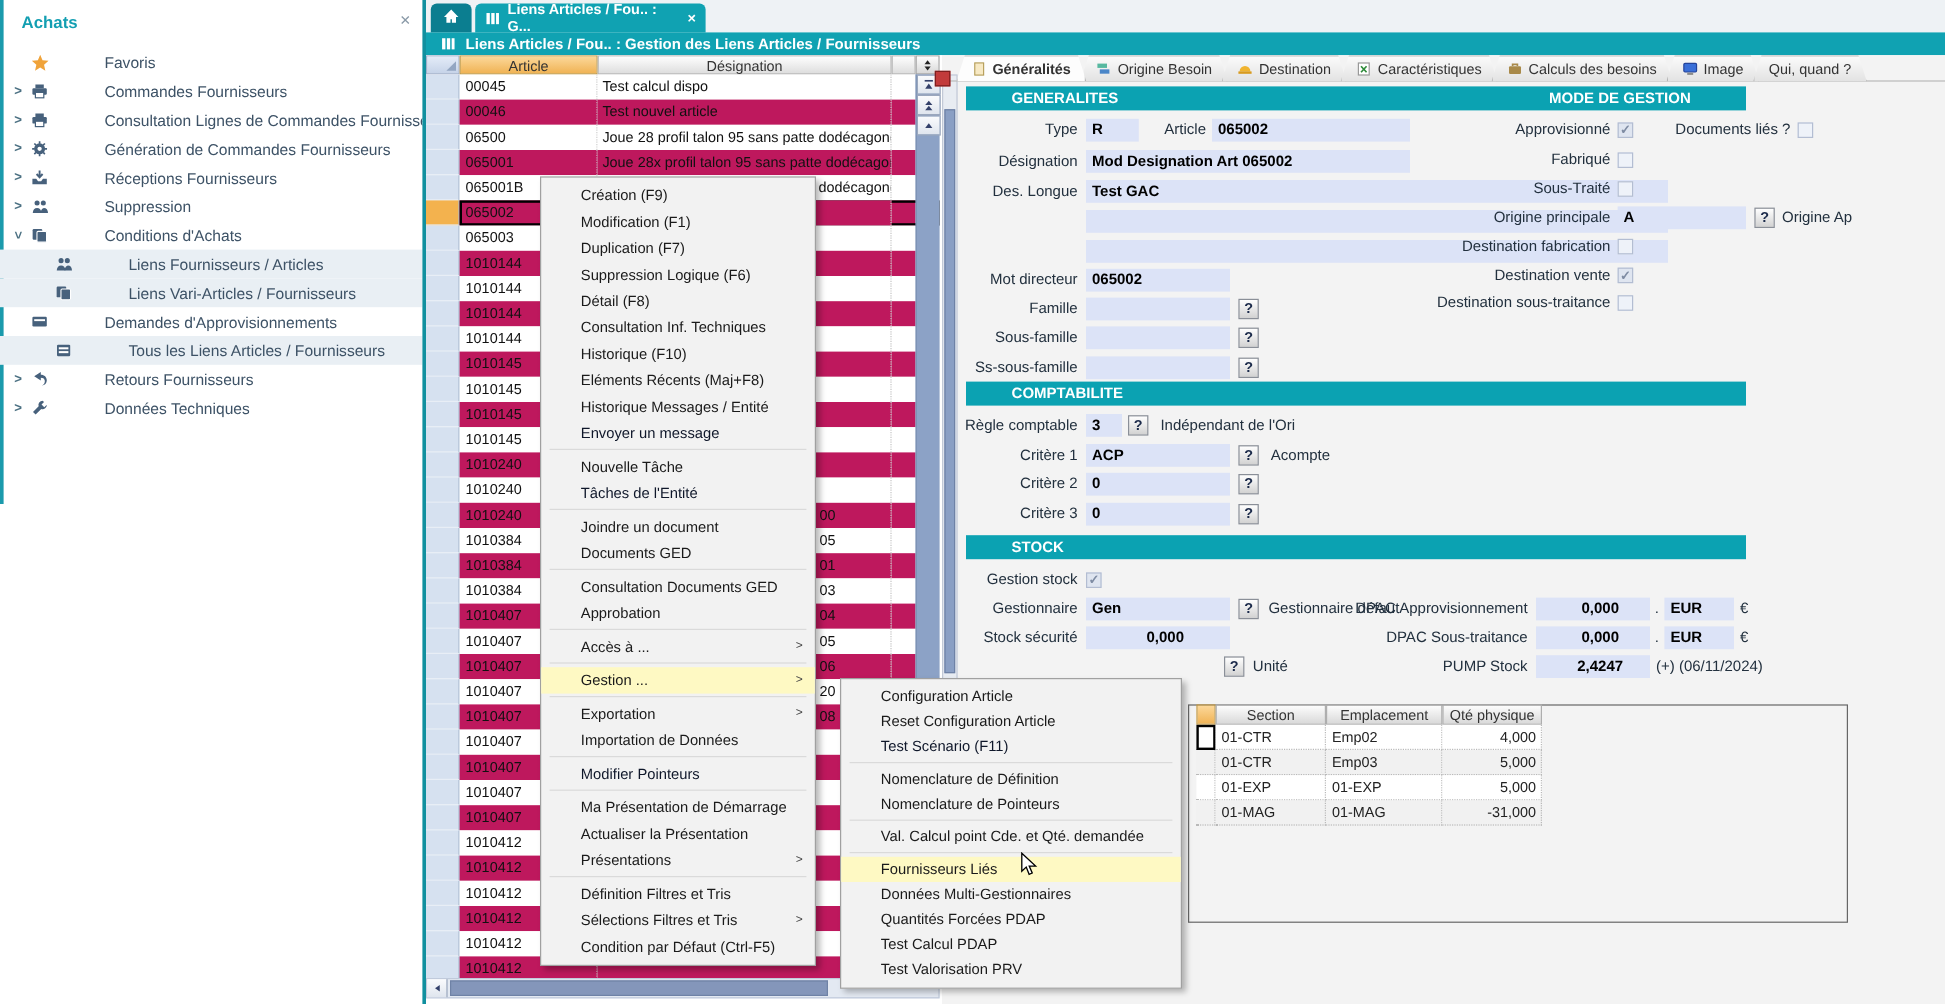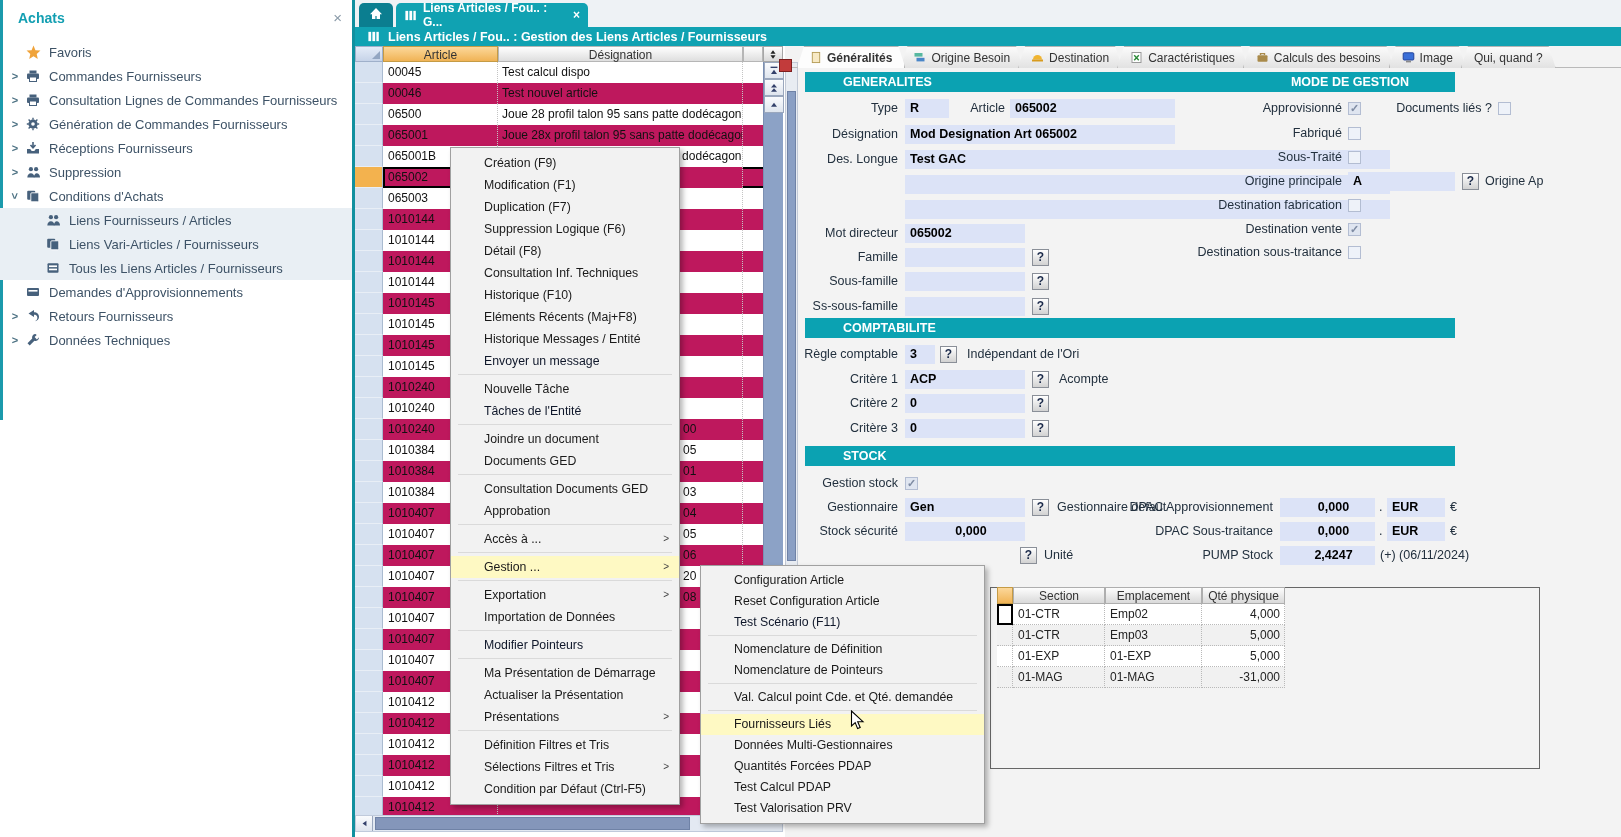--- a/index.html
+++ b/index.html
@@ -13,21 +13,21 @@
   .sb-title{position:absolute;left:18px;top:10px;font-size:14px;font-weight:bold;color:#139fb2;}
   .sb-close{position:absolute;right:10px;top:9px;font-size:15px;color:#8a9aa8;cursor:default;}
   .sb-items{position:absolute;left:0;top:40px;width:352px;}
   .side-item{height:24px;display:flex;align-items:center;color:#3d5266;font-size:13px;white-space:nowrap;}
   .side-item.grp{background:#e9eff4;}
   .side-item.sel{background:#ccd8e2;}
   .chev{width:14px;margin-left:8px;color:#4c7183;font-weight:bold;font-size:11px;text-align:center;flex:none;}
   .chev.down{transform:rotate(90deg);}
   .side-item.ind .chev{margin-left:28px;}
   .sicon{width:17px;height:14px;margin:0 6px 0 4px;flex:none;display:inline-flex;align-items:center;}
-  .slabel{overflow:hidden;}
+  .slabel{overflow:hidden;margin-left:38px;}
   .teal-divider{position:absolute;left:352px;top:0;width:3px;height:837px;background:#11909f;}
 
   
   .tabbar{position:absolute;left:355px;top:0;width:1266px;height:27px;background:#eef2f5;}
   .home-tab{position:absolute;left:4px;top:3px;width:34px;height:24px;background:#0b7e90;border-radius:5px 5px 0 0;
             display:flex;align-items:center;justify-content:center;}
   .doc-tab{position:absolute;left:41px;top:3px;width:192px;height:24px;background:#10a2b2;border-radius:5px 5px 0 0;
            display:flex;align-items:center;color:#fff;font-weight:bold;font-size:12px;padding:0 8px;}
   .doc-tab .ticon{margin-right:6px;display:inline-flex;}
   .doc-tab .tclose{margin-left:10px;font-weight:bold;color:#fff;}
@@ -211,40 +211,40 @@
         <div class="side-item grp ind" data-interactable="true">
           <span class="chev" data-interactable="false"></span>
           <span class="sicon" data-interactable="false">
             <svg width="14" height="14" viewBox="0 0 14 14">
               <rect x="1.2" y="1.8" width="8" height="9" rx="1" fill="#47617c"></rect>
               <rect x="4.8" y="3.8" width="8" height="9" rx="1" fill="#47617c" stroke="#fff" stroke-width="0.9"></rect>
             </svg>
           </span>
           <span class="slabel" data-interactable="false">Liens Vari-Articles / Fournisseurs</span>
         </div>
+        <div class="side-item" data-interactable="true">
+          <span class="chev" data-interactable="false"></span>
+          <span class="sicon" data-interactable="false">
+            <svg width="14" height="14" viewBox="0 0 14 14">
+              <rect x="1" y="3" width="12" height="8" rx="1" fill="#47617c"></rect>
+              <rect x="2.5" y="5" width="9" height="1.6" fill="#fff"></rect>
+            </svg>
+          </span>
+          <span class="slabel" data-interactable="false">Demandes d'Approvisionnements</span>
+        </div>
         <div class="side-item grp ind" data-interactable="true">
           <span class="chev" data-interactable="false"></span>
           <span class="sicon" data-interactable="false">
             <svg width="14" height="14" viewBox="0 0 14 14">
               <rect x="1.5" y="2.2" width="11" height="9.6" rx="1" fill="#47617c"></rect>
               <rect x="3" y="4.4" width="8" height="1.7" fill="#fff"></rect>
               <rect x="3" y="7.6" width="8" height="1.7" fill="#fff"></rect>
             </svg>
           </span>
           <span class="slabel" data-interactable="false">Tous les Liens Articles / Fournisseurs</span>
-        </div>
-        <div class="side-item" data-interactable="true">
-          <span class="chev" data-interactable="false"></span>
-          <span class="sicon" data-interactable="false">
-            <svg width="14" height="14" viewBox="0 0 14 14">
-              <rect x="1" y="3" width="12" height="8" rx="1" fill="#47617c"></rect>
-              <rect x="2.5" y="5" width="9" height="1.6" fill="#fff"></rect>
-            </svg>
-          </span>
-          <span class="slabel" data-interactable="false">Demandes d'Approvisionnements</span>
         </div>
         <div class="side-item" data-interactable="true">
           <span class="chev" data-interactable="true">&gt;</span>
           <span class="sicon" data-interactable="false">
             <svg width="14" height="14" viewBox="0 0 14 14">
               <path d="M2.5 4.5L8 1v2.2c3 0 5 2 5 4.8 0 2.2-1.6 4-4.2 4.3 2-1 2.8-2.4 2.5-4.3-.3-1.7-1.7-2.3-3.3-2.3V8z" fill="#47617c"></path>
             </svg>
           </span>
           <span class="slabel" data-interactable="false">Retours Fournisseurs</span>
         </div>

